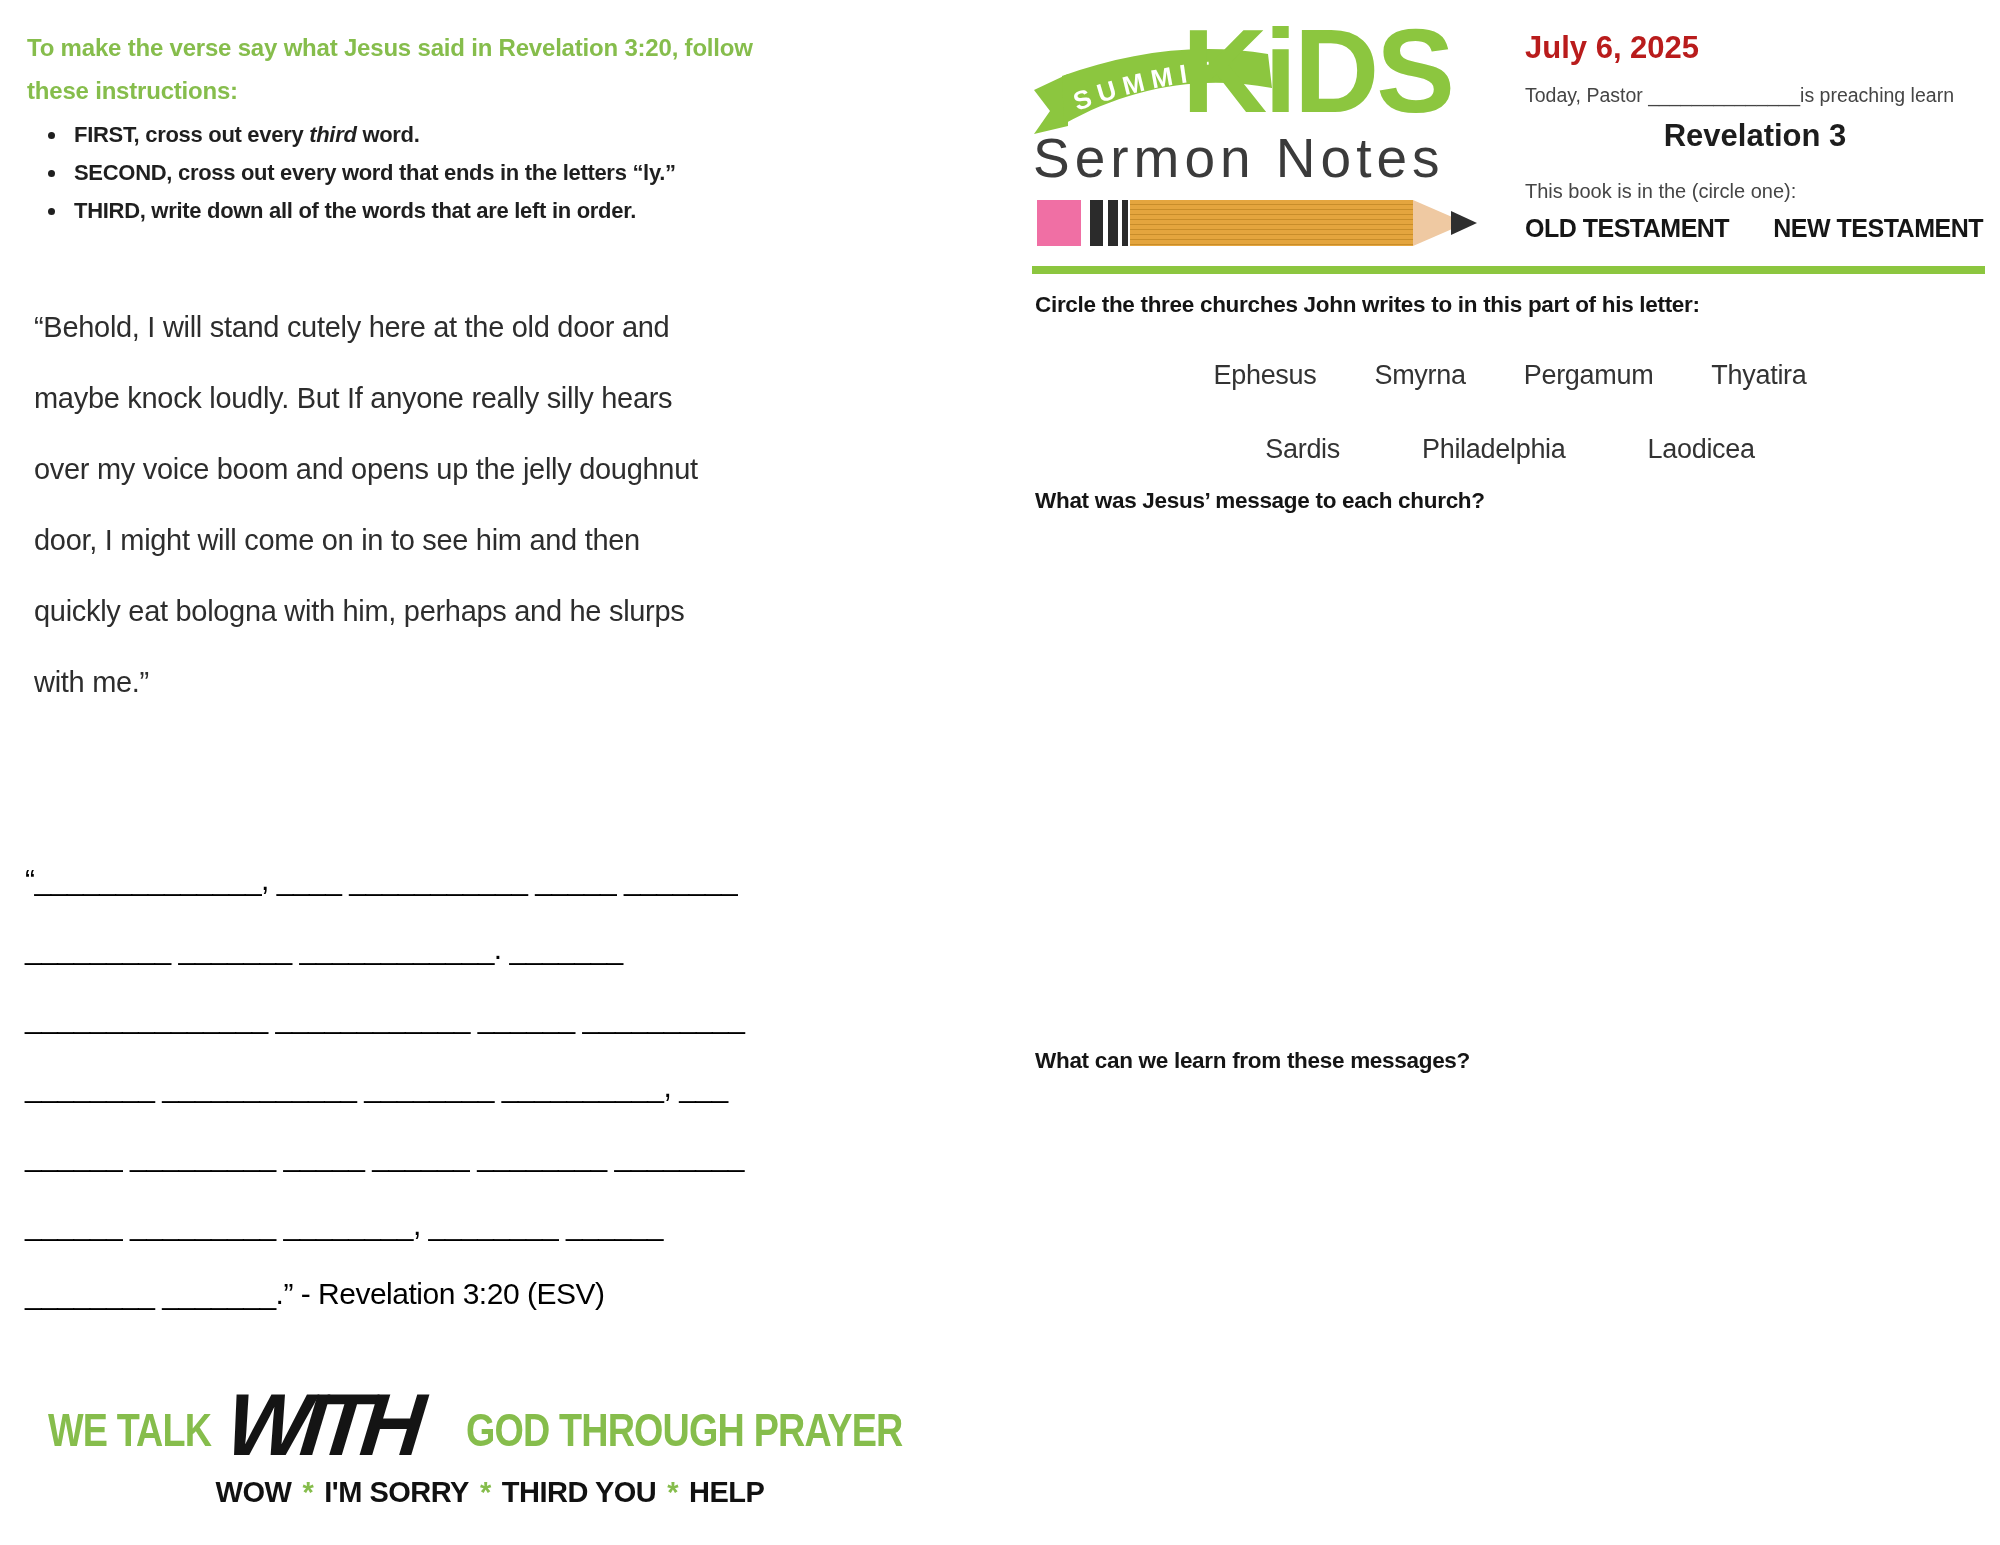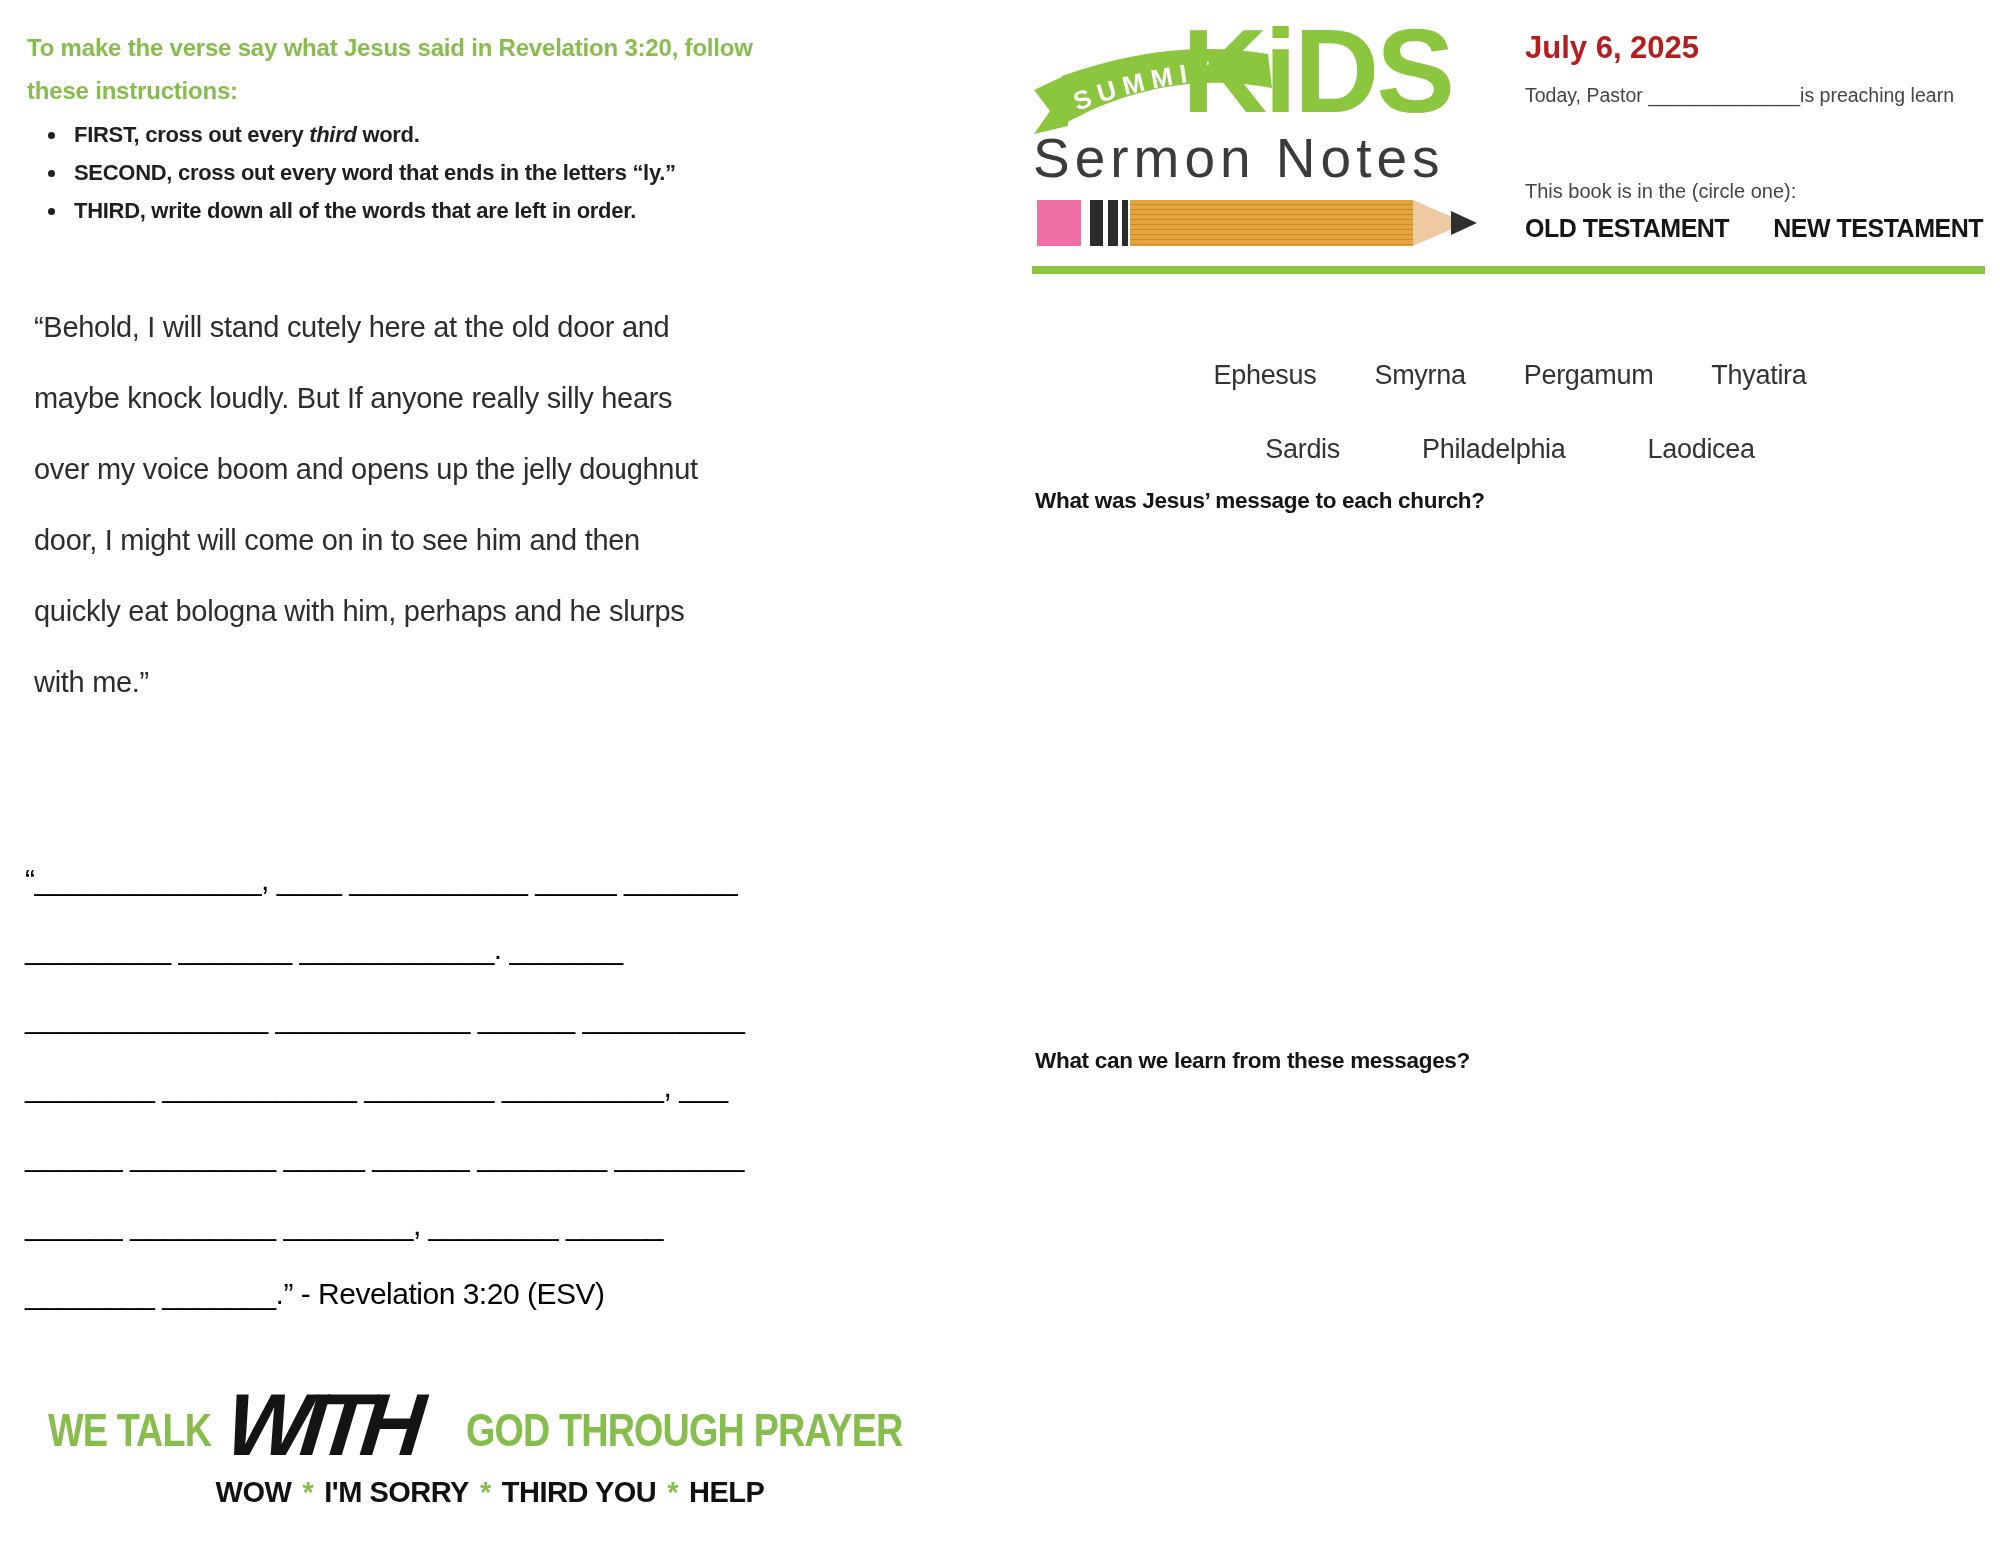--- a/index.html
+++ b/index.html
@@ -142,28 +142,30 @@
     <div class="p-b3"></div>
     <div class="p-body"></div>
     <div class="p-tip"></div>
     <div class="p-point"></div>
   </div>
 
   <div class="r-date">July 6, 2025</div>
   <div class="r-pastor">
     <span>Today, Pastor </span><span>______________</span><span>is preaching learn</span>
   </div>
+  <div class="r-book">Revelation 3</div>
   <div class="r-circle-one">This book is in the (circle one):</div>
   <div class="r-testaments">
     <span>OLD TESTAMENT</span>
     <span>NEW TESTAMENT</span>
   </div>
 
   <div class="divider"></div>
 
+  <div class="q q1">Circle the three churches John writes to in this part of his letter:</div>
 
   <div class="churches row2">
     <span>Sardis</span>
     <span>Philadelphia</span>
     <span>Laodicea</span>
   </div>
   <div class="churches row1">
     <span>Ephesus</span>
     <span>Smyrna</span>
     <span>Pergamum</span>

